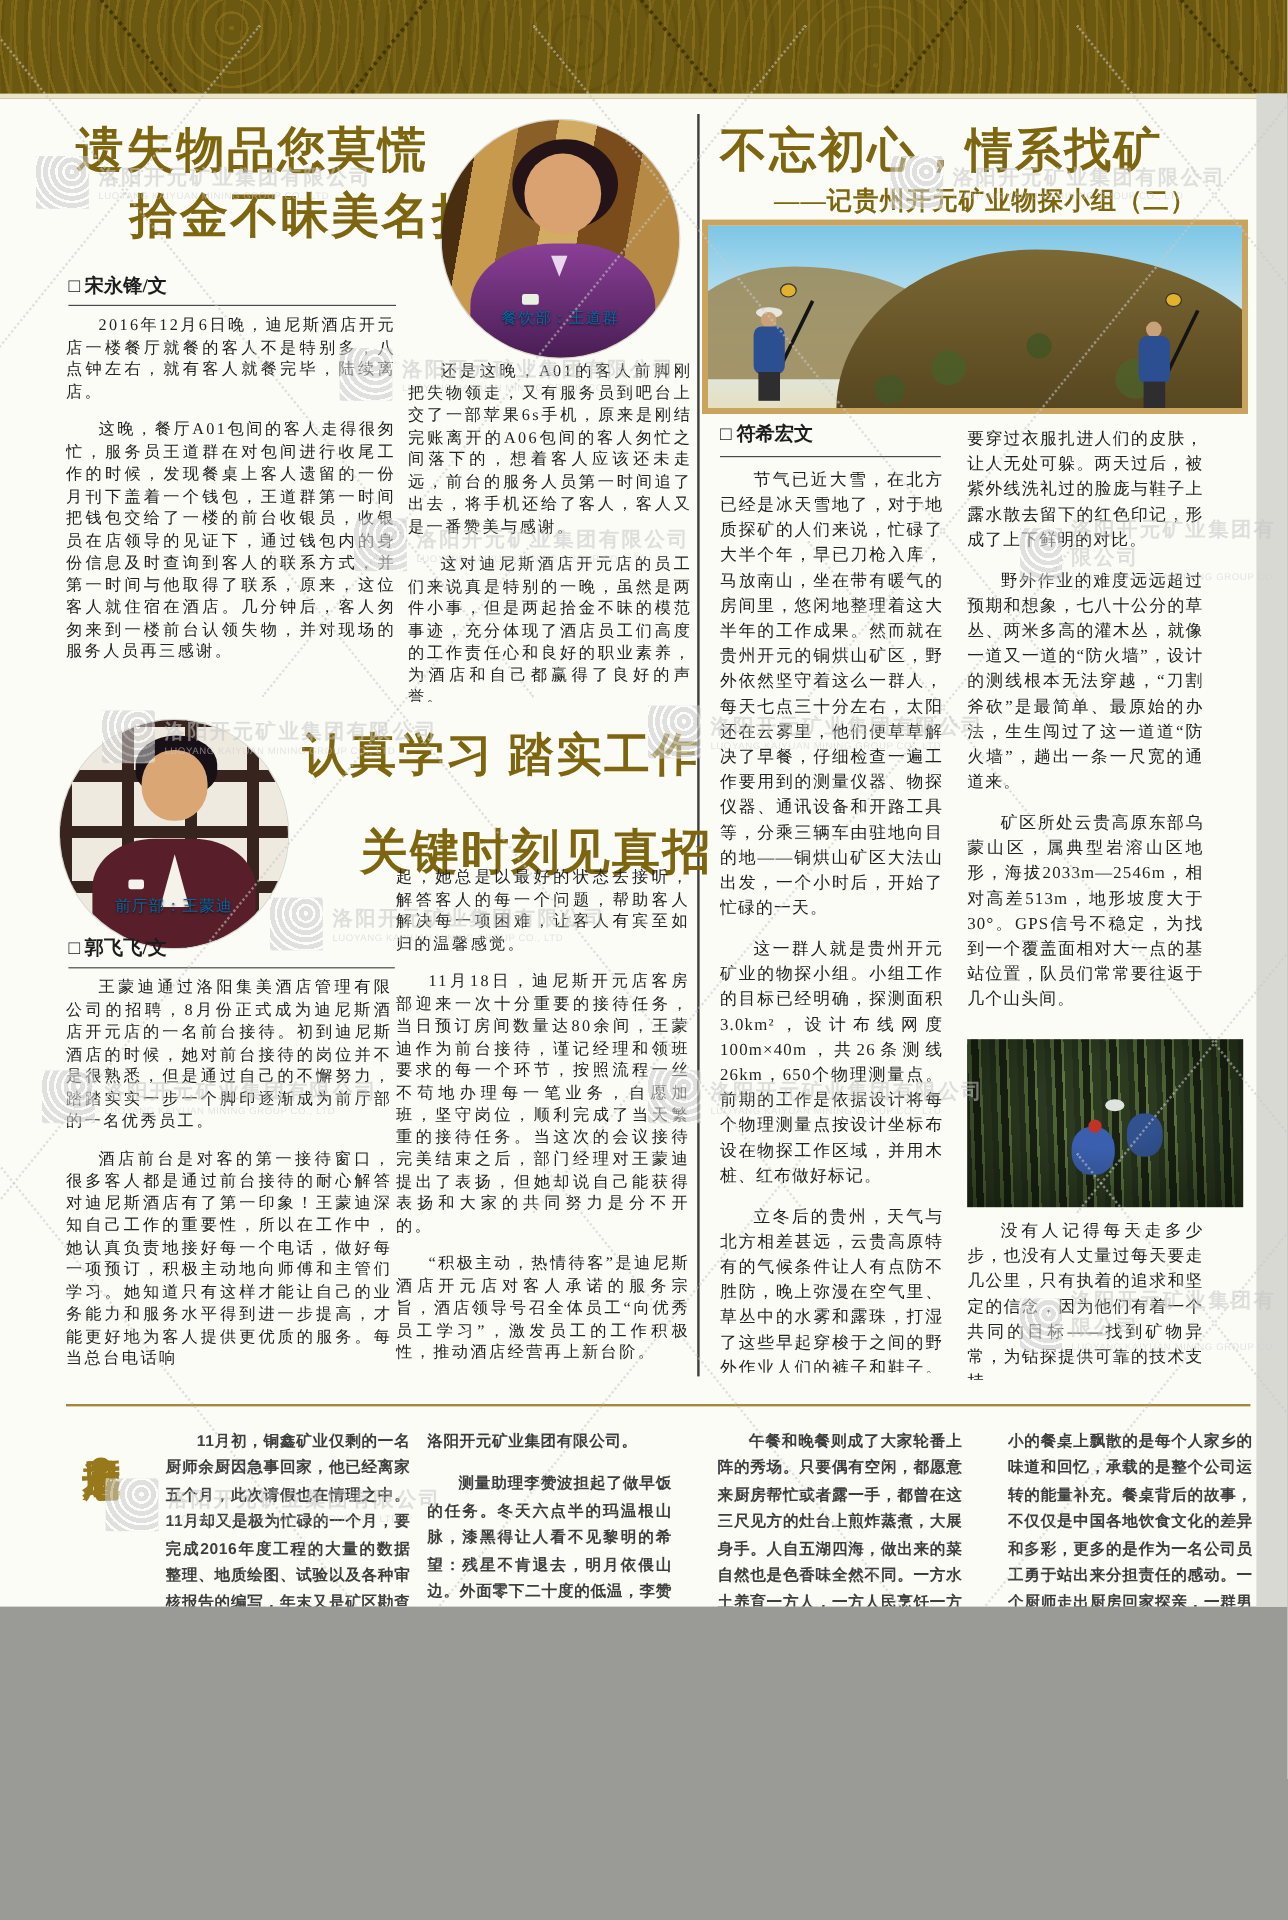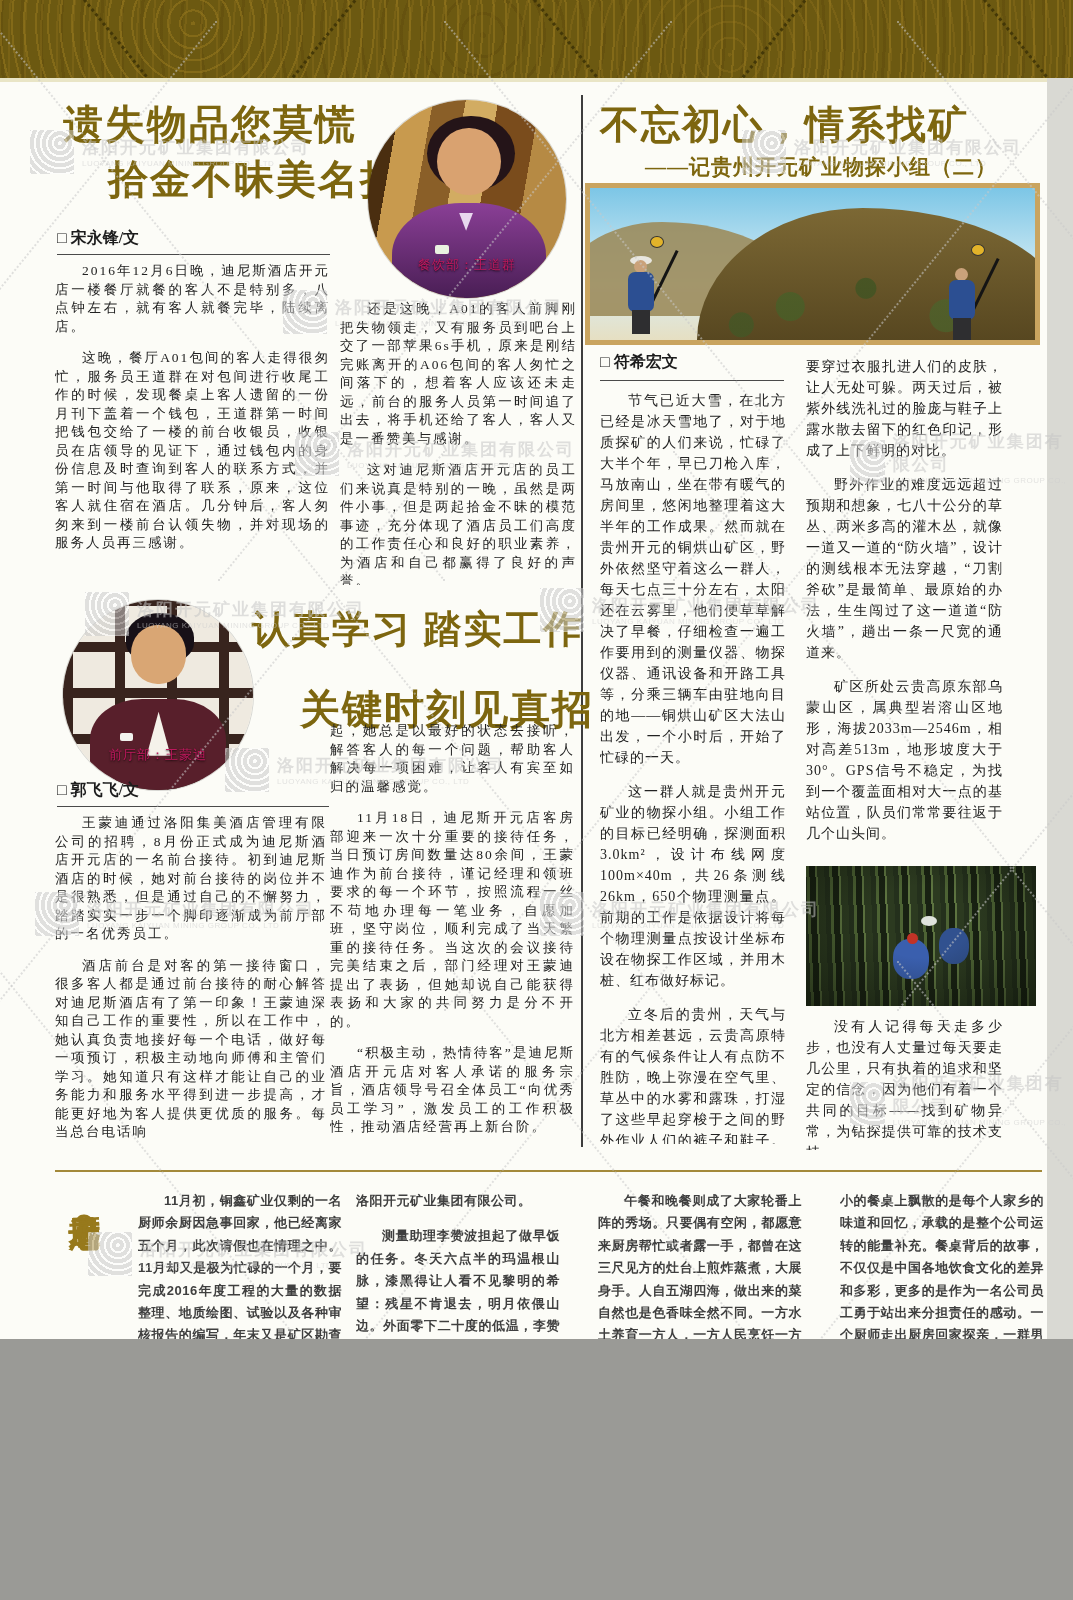--- a/index.html
+++ b/index.html
@@ -39,21 +39,21 @@
   .flow p + p{margin-top:13px;}
   .flow p.noindent{text-indent:0;}
   .body-a{font-size:13.5px;line-height:18.5px;letter-spacing:2px;}
   .body-b{font-size:14px;line-height:21px;letter-spacing:1px;}
   .kitchen-body{font-family:"Liberation Sans","DejaVu Sans",sans-serif;font-weight:bold;color:#3f3f3f;
                 font-size:13px;line-height:22.4px;letter-spacing:.5px;}
   .goldrule{position:absolute;height:0;border-top:2.5px solid #a3893a;}
   .vdivider{position:absolute;left:581px;top:95px;width:2px;height:1052px;background:#3d3d3d;}
   
   .photo-circle{position:absolute;border-radius:50%;overflow:hidden;box-shadow:0 0 0 1px rgba(0,0,0,.15);}
-  .caption{position:absolute;color:#be185d;font-size:13px;letter-spacing:1px;text-shadow:0 1px 2px rgba(0,0,0,.8);
+  .caption{position:absolute;color:#0369a1;font-size:13px;letter-spacing:1px;text-shadow:0 1px 2px rgba(0,0,0,.8);
            font-family:"Liberation Sans","DejaVu Sans",sans-serif;white-space:nowrap;z-index:5;}
   
   .woman-bg{position:absolute;inset:0;background:linear-gradient(100deg,#4a2e10 0 14%,#c89a4e 14% 28%,#8a5f28 28% 42%,#d2ac62 42% 56%,#7a4c1c 56% 74%,#b68a44 74%);}
   .w-hair{position:absolute;left:30%;top:8%;width:44%;height:38%;background:#241418;border-radius:50%;}
   .w-face{position:absolute;left:35%;top:14%;width:32%;height:34%;background:#d9a270;border-radius:50%;}
   .w-body{position:absolute;left:12%;right:10%;bottom:-10%;height:58%;background:linear-gradient(#8a3f96,#3c1747);border-radius:45% 45% 0 0;}
   .w-collar{position:absolute;left:46%;bottom:34%;width:14px;height:18px;background:#e8d8ee;clip-path:polygon(50% 100%,0 0,100% 0);}
   .w-badge{position:absolute;left:34%;bottom:22%;width:14px;height:9px;background:#e9f2e0;border-radius:2px;}
   
   .man-bg{position:absolute;inset:0;background-color:#efeae0;
@@ -125,21 +125,21 @@
 
   <div class="flow body-a" style="left:55px;top:262px;width:275px;height:320px;">
     <p>2016年12月6日晚，迪尼斯酒店开元店一楼餐厅就餐的客人不是特别多，八点钟左右，就有客人就餐完毕，陆续离店。</p>
     <p>这晚，餐厅A01包间的客人走得很匆忙，服务员王道群在对包间进行收尾工作的时候，发现餐桌上客人遗留的一份月刊下盖着一个钱包，王道群第一时间把钱包交给了一楼的前台收银员，收银员在店领导的见证下，通过钱包内的身份信息及时查询到客人的联系方式，并第一时间与他取得了联系，原来，这位客人就住宿在酒店。几分钟后，客人匆匆来到一楼前台认领失物，并对现场的服务人员再三感谢。</p>
   </div>
   <div class="flow body-a" style="left:340px;top:300px;width:237px;height:285px;">
     <p>还是这晚，A01的客人前脚刚把失物领走，又有服务员到吧台上交了一部苹果6s手机，原来是刚结完账离开的A06包间的客人匆忙之间落下的，想着客人应该还未走远，前台的服务人员第一时间追了出去，将手机还给了客人，客人又是一番赞美与感谢。</p>
     <p>这对迪尼斯酒店开元店的员工们来说真是特别的一晚，虽然是两件小事，但是两起拾金不昧的模范事迹，充分体现了酒店员工们高度的工作责任心和良好的职业素养，为酒店和自己都赢得了良好的声誉。</p>
   </div>
 
-  <div class="photo-circle" style="left:63px;top:600px;width:190px;height:190px;">
+  <div class="photo-circle" style="left:50px;top:600px;width:190px;height:190px;">
     <div class="man-bg"></div>
     <div class="m-hair"></div>
     <div class="m-face"></div>
     <div class="m-body"></div>
     <div class="m-shirt"></div>
     <div class="m-badge"></div>
     <div class="caption" style="left:50%;transform:translateX(-50%);bottom:26px;">前厅部：王蒙迪</div>
   </div>
 
   <div class="headline" style="left:252px;top:604px;font-size:38px;">认真学习  踏实工作</div>

